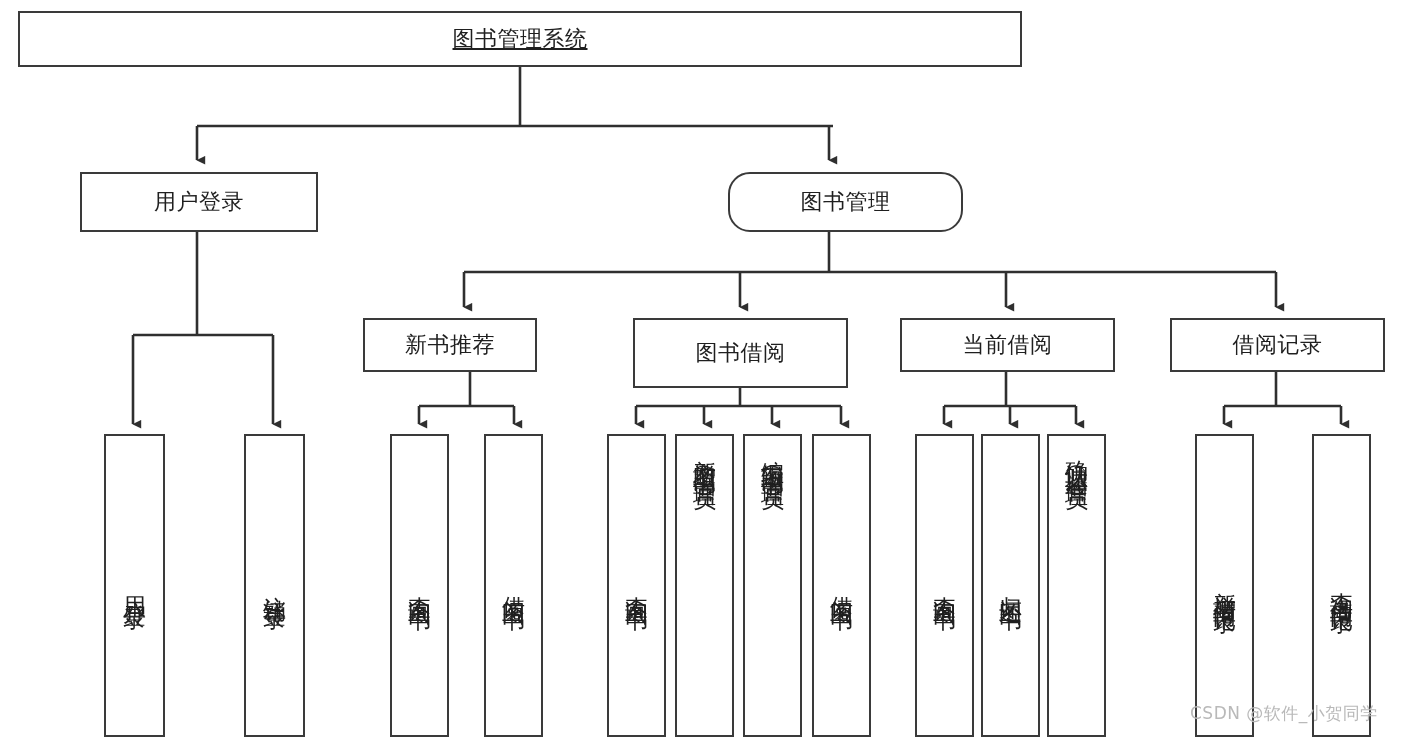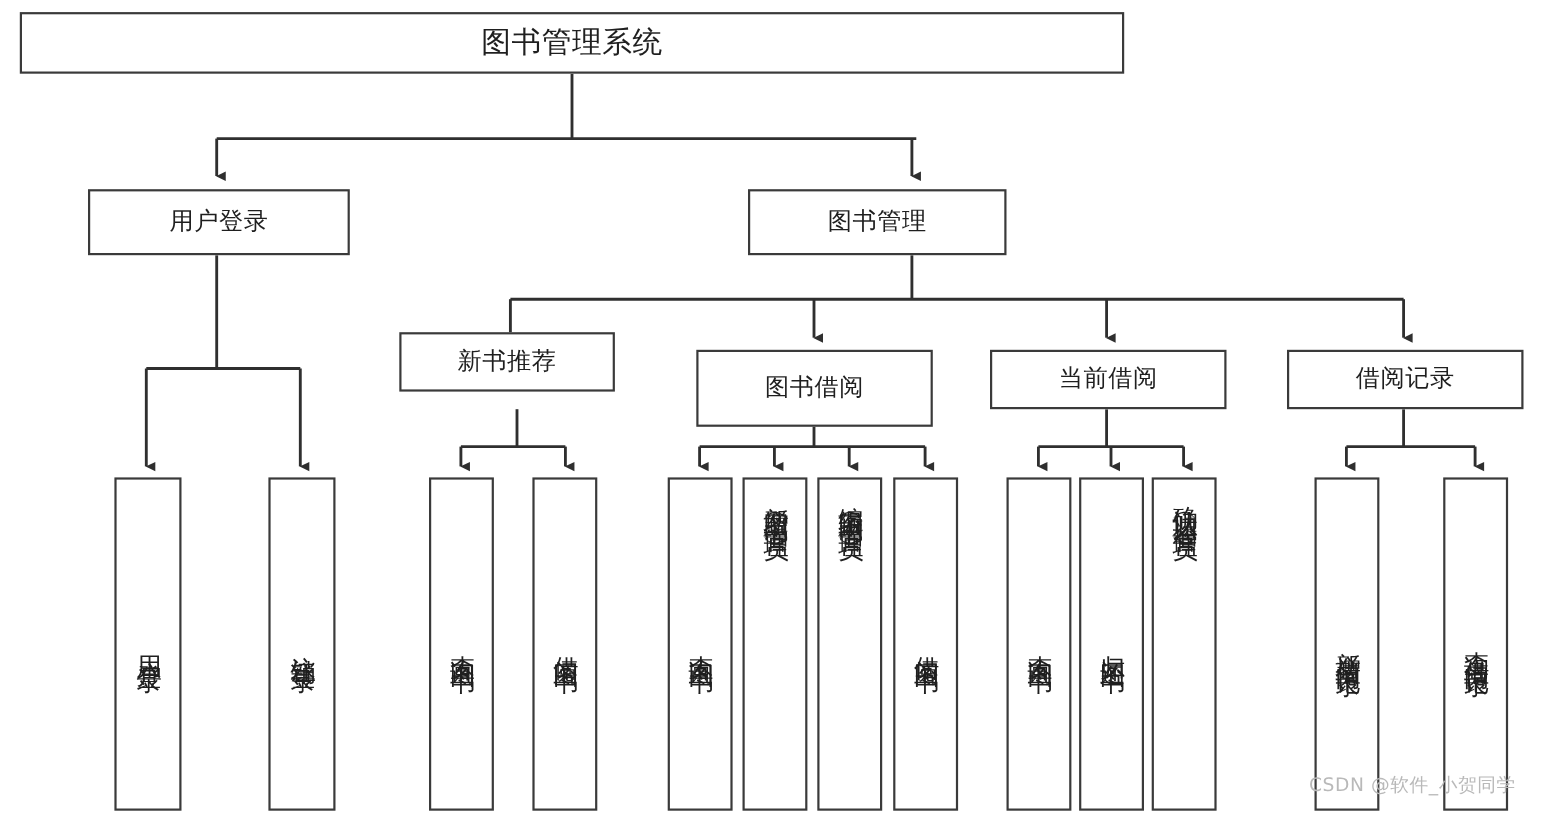--- a/index.html
+++ b/index.html
@@ -47,21 +47,21 @@
   .node.vert .lbl{
     writing-mode:vertical-rl;
     text-orientation:upright;
     white-space:normal;
     font-size:23px;
     line-height:1.0;
     letter-spacing:4px;
   }
   .node.vert.mid .lbl{ margin-top:auto; margin-bottom:auto; }
   .node.vert.top .lbl{ margin-top:6px; }
-  .node.root .lbl{ font-size:27px; }
+  .node.root .lbl{ font-size:22px;text-decoration:underline; }
   .watermark{
     position:absolute;
     font-size:17px;
     color:#b9b9b9;
     letter-spacing:0.5px;
     white-space:nowrap;
     user-select:none;
   }
 </style>
 </head>
@@ -119,25 +119,25 @@
     </g>
   </svg>
 
   <div class="node root" style="left:18px; top:11px; width:1004px; height:56px;">
     <span class="lbl">图书管理系统</span>
   </div>
 
   <div class="node" style="left:80px; top:172px; width:238px; height:60px;">
     <span class="lbl">用户登录</span>
   </div>
-  <div class="node" style="left:680px; top:172px; width:235px; height:60px;">
+  <div class="node" style="left:728px; top:172px; width:235px; height:60px;border-radius:22px;">
     <span class="lbl">图书管理</span>
   </div>
 
-  <div class="node" style="left:363px; top:302px; width:196px; height:54px;">
+  <div class="node" style="left:363px; top:318px; width:174px; height:54px;">
     <span class="lbl">新书推荐</span>
   </div>
   <div class="node" style="left:633px; top:318px; width:215px; height:70px;">
     <span class="lbl">图书借阅</span>
   </div>
   <div class="node" style="left:900px; top:318px; width:215px; height:54px;">
     <span class="lbl">当前借阅</span>
   </div>
   <div class="node" style="left:1170px; top:318px; width:215px; height:54px;">
     <span class="lbl">借阅记录</span>

